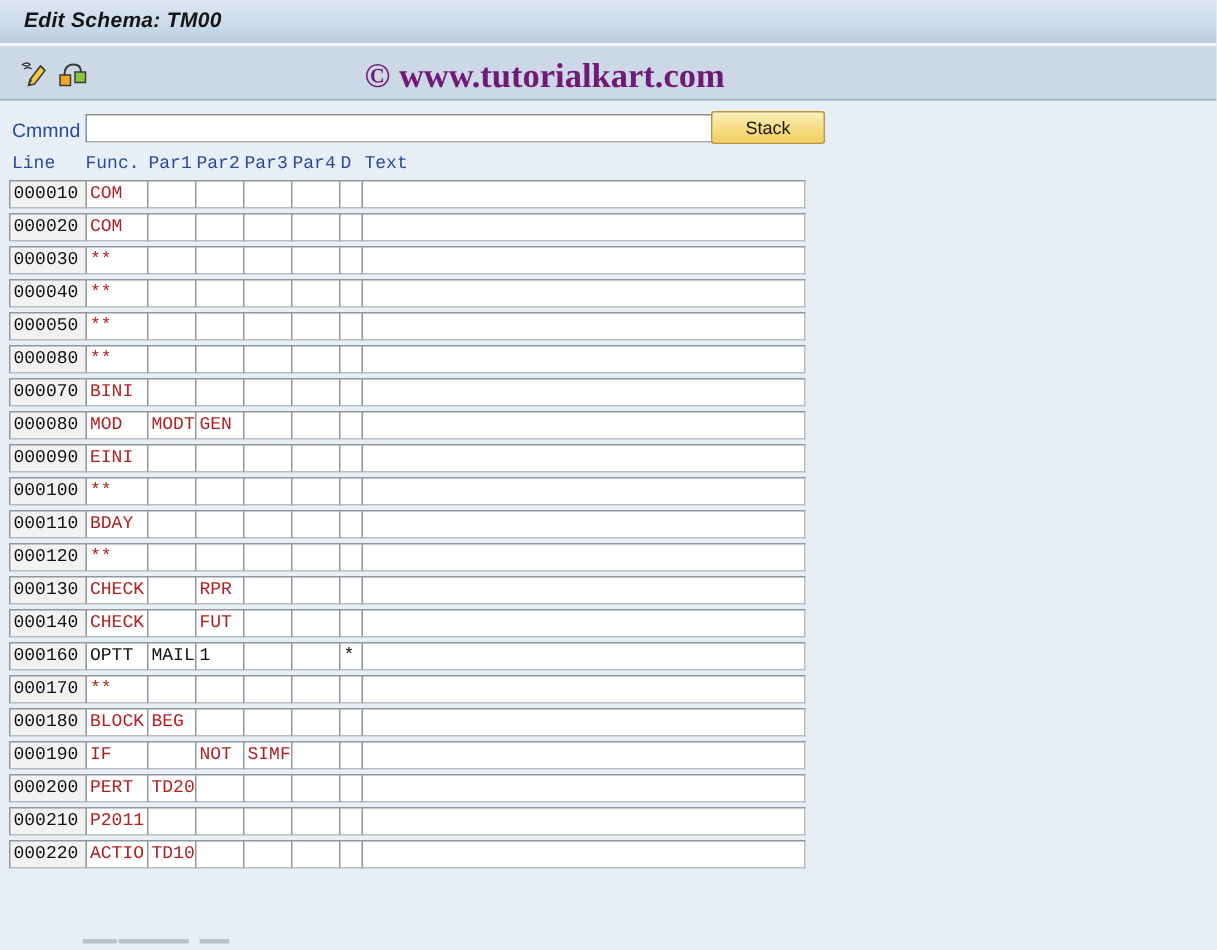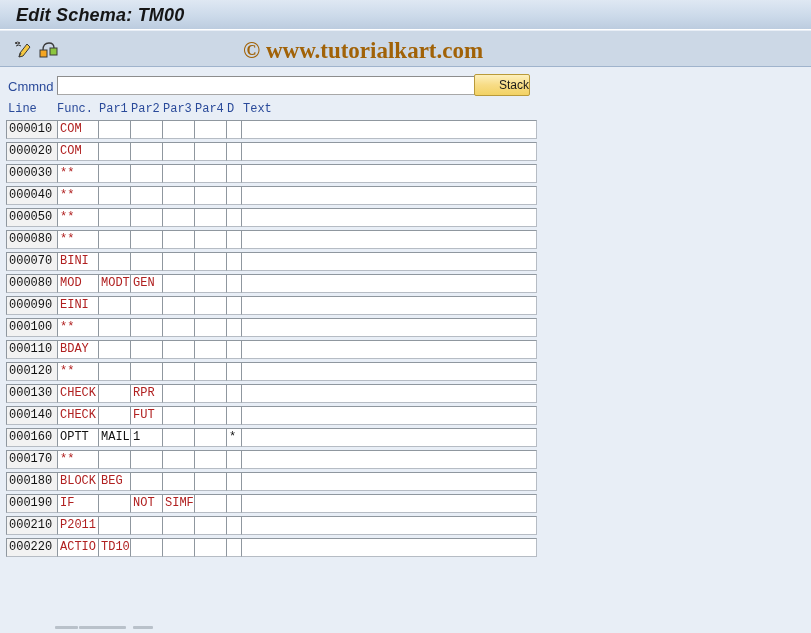--- a/index.html
+++ b/index.html
@@ -20,21 +20,21 @@
     position: absolute;
     left: 0; top: 0;
     width: 811px; height: 30px;
     background: linear-gradient(to bottom, #dfe8f3 0%, #ccdaea 55%, #bcccdf 100%);
     border-bottom: 1px solid #ffffff;
     box-sizing: border-box;
   }
   .title-text {
     position: absolute;
     left: 16px; top: 5px;
-    font-size: 18px;
+    font-size: 14px;
     font-weight: bold;
     font-style: italic;
     color: #151515;
     letter-spacing: 0.2px;
     white-space: nowrap;
     font-family: "Liberation Sans", sans-serif;
   }
 
   
   .toolbar {
@@ -53,21 +53,21 @@
   }
   .tb-icon.i1 { left: 12px; }
   .tb-icon.i2 { left: 38px; }
 
   .watermark {
     position: absolute;
     left: 243px; top: 38px;
     font-family: "Liberation Serif", serif;
     font-size: 23px;
     font-weight: bold;
-    color: #a16207;
+    color: #701a75;
     white-space: nowrap;
     pointer-events: none;
     user-select: none;
   }
 
   
   .cmd-row {
     position: absolute;
     left: 0; top: 76px;
     width: 811px; height: 24px;
@@ -89,27 +89,27 @@
     background: #ffffff;
     font-size: 12px;
     padding: 0 3px;
     box-sizing: border-box;
     font-family: "Liberation Sans", sans-serif;
     outline: none;
   }
   .stack-btn {
     position: absolute;
     left: 474px; top: -2px;
-    width: 56px; height: 22px;
+    width: 76px; height: 22px;
     background: linear-gradient(to bottom, #fdf0bd 0%, #f7dc86 50%, #f2d264 100%);
     border: 1px solid #b99a3a;
     border-radius: 2px;
     font-size: 12px;
     color: #1a1a1a;
-    text-align: right;
+    text-align: center;
     line-height: 20px;
     cursor: pointer;
     font-family: "Liberation Sans", sans-serif;
     box-sizing: border-box;
   }
 
   
   .tbl-head {
     position: absolute;
     left: 0; top: 102px;
@@ -407,20 +407,30 @@
       <div class="cell c-line line-no">000190</div>
       <div class="cell c-func">IF</div>
       <div class="cell c-p1"></div>
       <div class="cell c-p2">NOT</div>
       <div class="cell c-p3">SIMF</div>
       <div class="cell c-p4"></div>
       <div class="cell c-d"></div>
       <div class="cell c-text"></div>
     </div>
     <div class="trow">
+      <div class="cell c-line line-no">000200</div>
+      <div class="cell c-func">PERT</div>
+      <div class="cell c-p1">TD20</div>
+      <div class="cell c-p2"></div>
+      <div class="cell c-p3"></div>
+      <div class="cell c-p4"></div>
+      <div class="cell c-d"></div>
+      <div class="cell c-text"></div>
+    </div>
+    <div class="trow">
       <div class="cell c-line line-no">000210</div>
       <div class="cell c-func">P2011</div>
       <div class="cell c-p1"></div>
       <div class="cell c-p2"></div>
       <div class="cell c-p3"></div>
       <div class="cell c-p4"></div>
       <div class="cell c-d"></div>
       <div class="cell c-text"></div>
     </div>
     <div class="trow">

